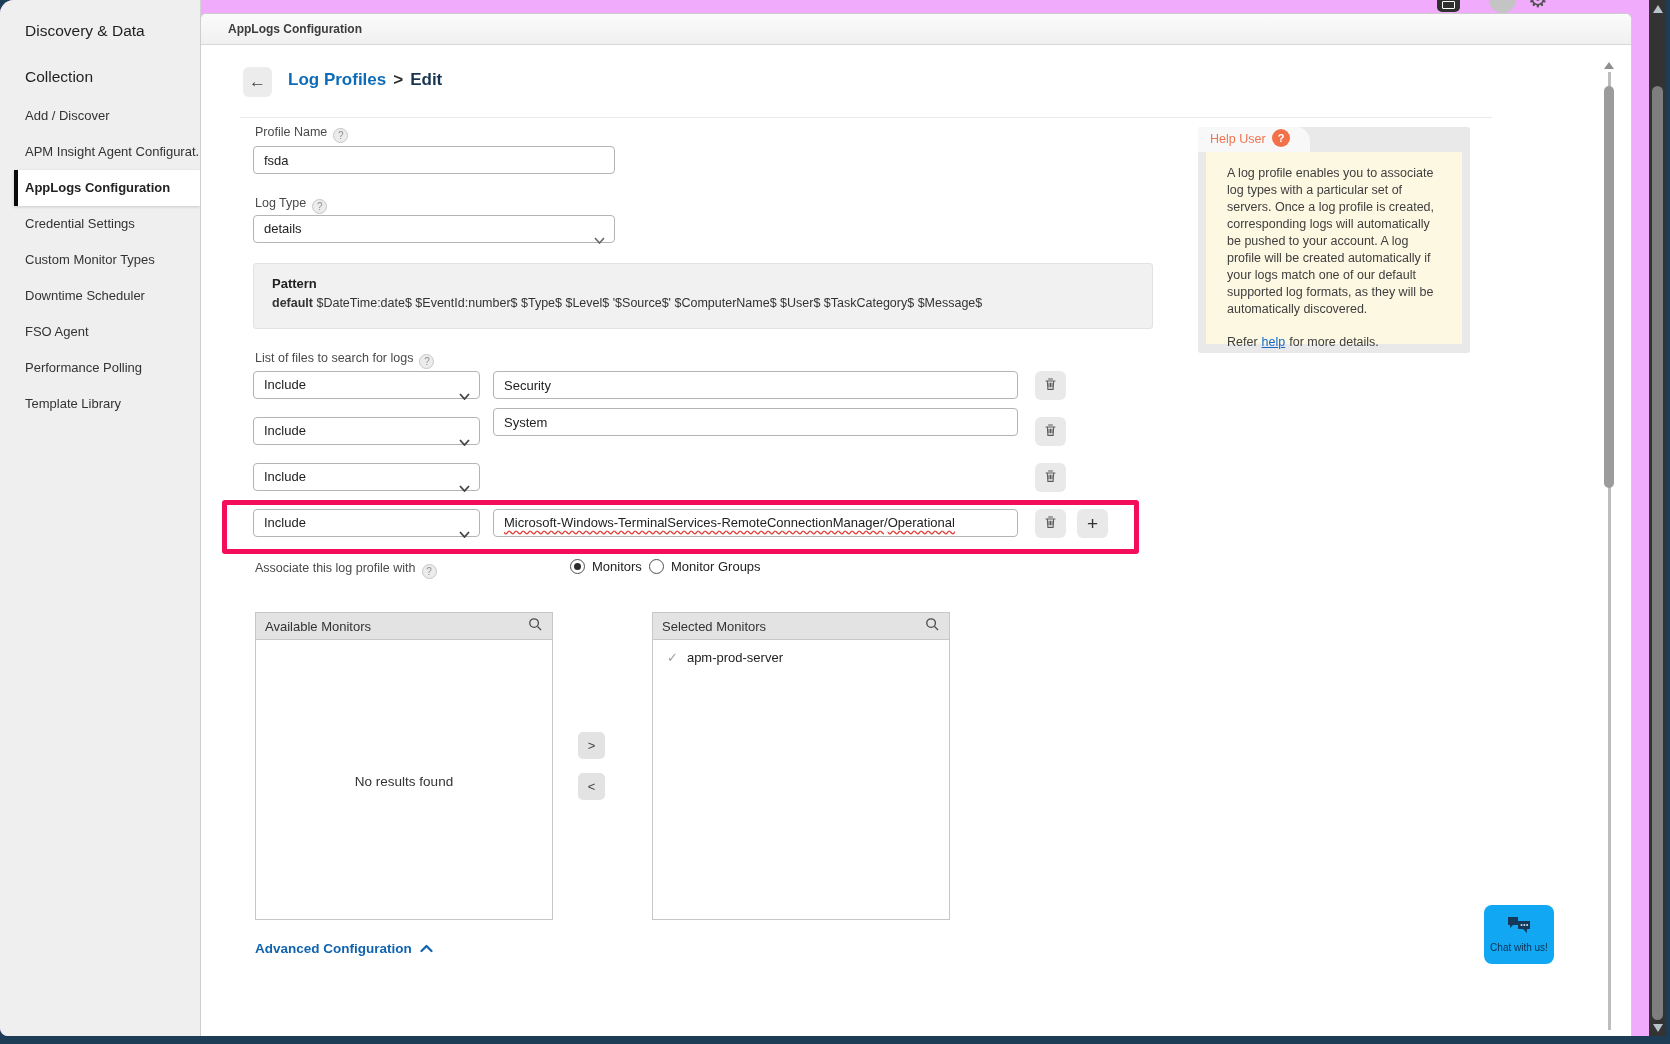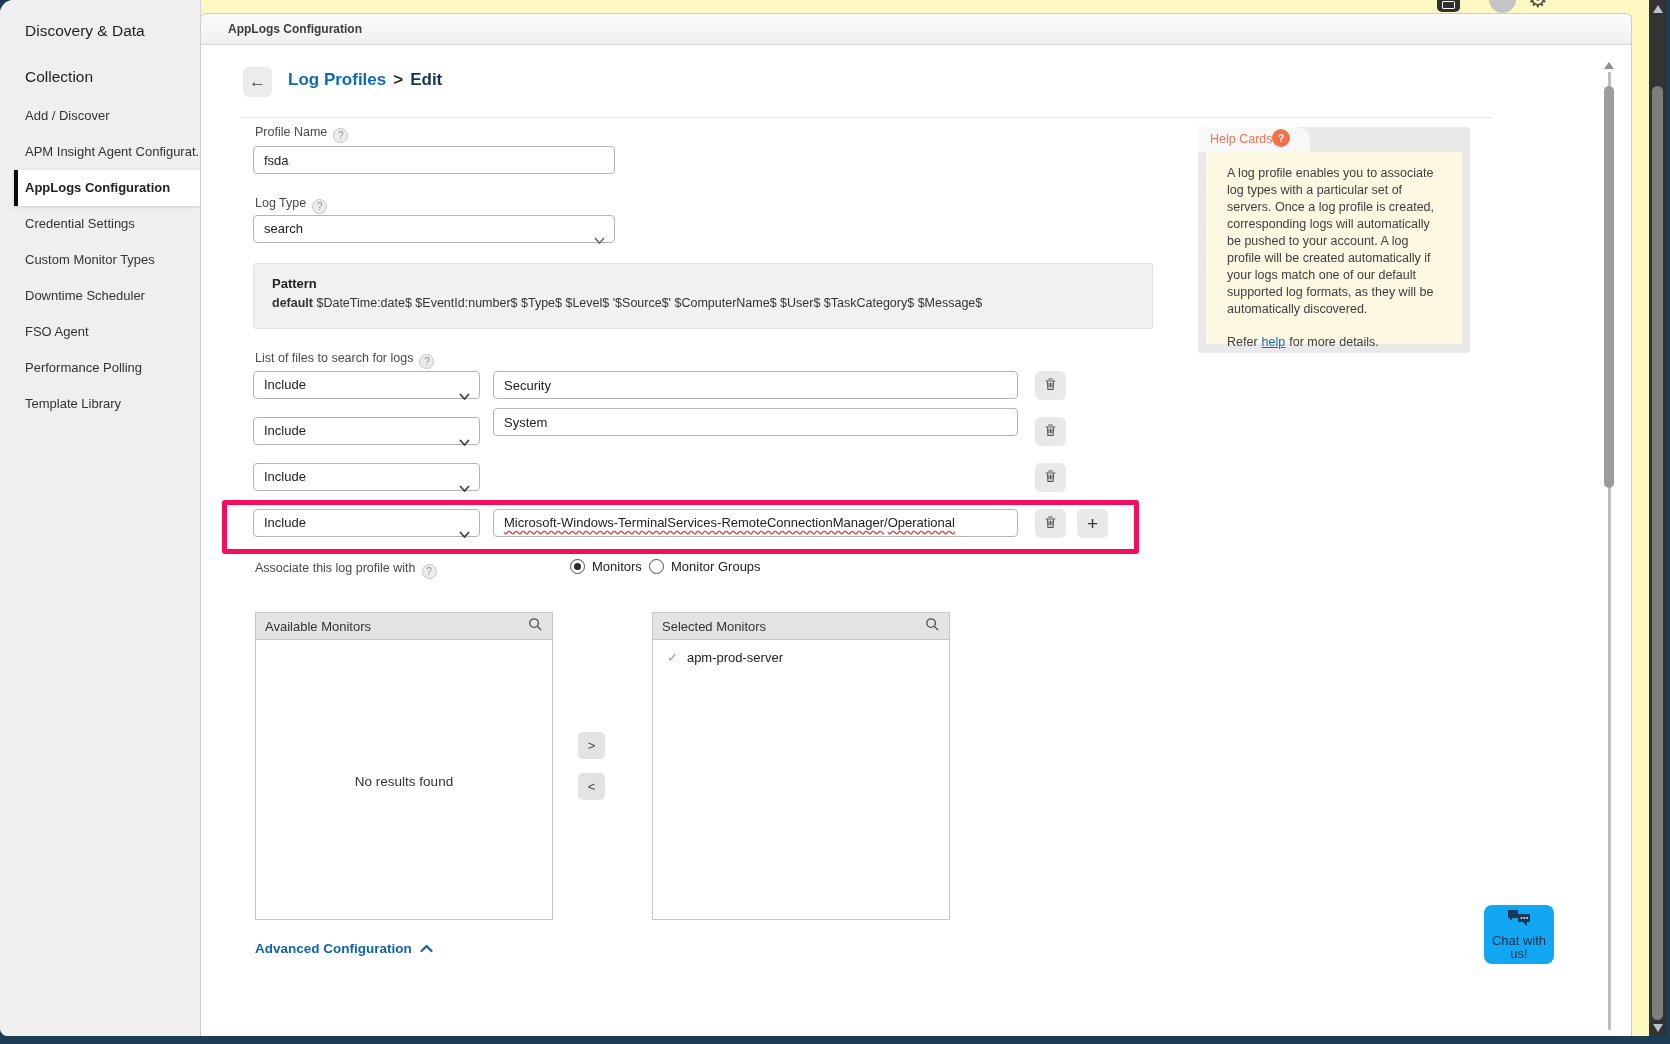--- a/index.html
+++ b/index.html
@@ -1,18 +1,18 @@
 <!DOCTYPE html>
 <html><head>
 <meta charset="utf-8">
 <style>
   html,body{margin:0;padding:0;width:1670px;height:1044px;overflow:hidden;}
   body{background:#1d3c56;font-family:"Liberation Sans",sans-serif;}
   .stage{position:relative;width:1670px;height:1044px;background:#1d3c56;overflow:hidden;}
-  .frame{position:absolute;left:0;top:0;width:1666px;height:1036px;background:#fef9c3;
+  .frame{position:absolute;left:0;top:0;width:1666px;height:1036px;background:#f0abfc;
          border-radius:14px 0 0 8px;overflow:hidden;}
   
   .sidebar{position:absolute;left:0;top:0;width:200px;height:100%;background:#eeefee;border-right:1px solid #d2d2d2;}
   .side-head{position:absolute;left:25px;top:8px;width:160px;font-size:15.5px;line-height:46px;color:#1f1f1f;}
   .nav{position:absolute;left:0;top:98px;width:100%;}
   .nav-item{height:36px;line-height:36px;font-size:13px;color:#333;padding-left:25px;cursor:pointer;white-space:nowrap;}
   .nav-item.active{margin-left:14px;padding-left:7px;background:#fff;border-left:4px solid #0a0a0a;
                    box-shadow:0 1px 3px rgba(0,0,0,.15);font-weight:bold;color:#222;}
   
   .main{position:absolute;left:200px;top:13px;width:1432px;height:1023px;background:#fff;
@@ -91,21 +91,21 @@
       border-top:8px solid #b9c4ca;z-index:7;}
   
   .icon-cam{left:1437px;top:-9px;width:23px;height:21px;background:#2f2f2f;border-radius:5px;cursor:pointer;
       display:flex;align-items:flex-end;justify-content:center;padding-bottom:3px;box-sizing:border-box;}
   .icon-cam i{display:block;width:11px;height:6px;border:1.5px solid #fff;border-radius:1px;}
   .icon-avatar{left:1489px;top:-14px;width:27px;height:27px;border-radius:50%;background:#c4c4c4;cursor:pointer;}
   .icon-gear{left:1528px;top:-13px;font-size:22px;color:#4f4f4f;cursor:pointer;}
   
   .chat{left:1484px;top:905px;width:70px;height:59px;background:#12a7f3;border-radius:8px;z-index:9;cursor:pointer;
       display:flex;flex-direction:column;align-items:center;justify-content:center;gap:2px;}
-  .chat-txt{font-size:13px;color:#0d3050;text-align:center;line-height:13px;}
+  .chat-txt{font-size:10px;color:#0d3050;text-align:center;line-height:13px;}
 </style>
 </head>
 <body>
 
 <div class="stage">
   <div class="frame">
 
     <div class="sidebar">
       <div class="side-head">Discovery &amp; Data Collection</div>
       <div class="nav">
@@ -135,21 +135,21 @@
 
       <div class="lbl" style="left:255px;top:125px;">
         <span>Profile Name</span><span class="qb">?</span>
       </div>
       <input class="input" style="left: 253px; top: 146px; width: 362px;" value="fsda">
 
       <div class="lbl" style="left:255px;top:196px;">
         <span>Log Type</span><span class="qb">?</span>
       </div>
       <div class="selectbox" style="left:253px;top:215px;width:362px;">
-        <span>search</span>
+        <span>details</span>
         <span class="chev"><svg width="11" height="7">
               <polyline points="1,1 5.5,6 10,1" fill="none" stroke="#666" stroke-width="1.6"></polyline>
             </svg></span>
       </div>
 
       <div class="abs pattern">
         <div class="pattern-title">Pattern</div>
         <div class="pattern-line">
           <span class="pattern-name">default</span>
           <span>$DateTime:date$ $EventId:number$ $Type$ $Level$ '$Source$' $ComputerName$ $User$ $TaskCategory$ $Message$</span>
@@ -264,21 +264,21 @@
       </div>
 
       <div class="advanced">
         <span>Advanced Configuration</span>
         <span><svg width="13" height="9">
               <polyline points="1.5,7 6.5,2 11.5,7" fill="none" stroke="#1063ae" stroke-width="2.2" stroke-linecap="round" stroke-linejoin="round"></polyline>
             </svg></span>
       </div>
 
       <div class="abs help-wrap"></div>
-      <div class="abs help-tab">Help Cards</div>
+      <div class="abs help-tab">Help User</div>
       <div class="abs help-badge">?</div>
       <div class="abs help-card">
         <div>A log profile enables you to associate log types with a particular set of servers. Once a log profile is created, corresponding logs will automatically be pushed to your account. A log profile will be created automatically if your logs match one of our default supported log formats, as they will be automatically discovered.</div>
         <div class="help-refer">
           <span>Refer</span><span class="help-link">help</span><span>for more details.</span>
         </div>
       </div>
 
       <div class="abs in-up"></div>
       <div class="abs in-track"></div>

